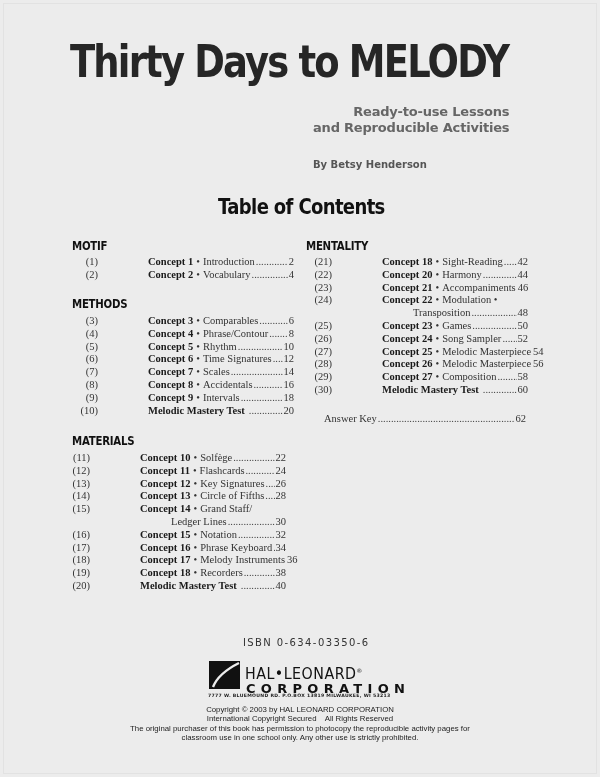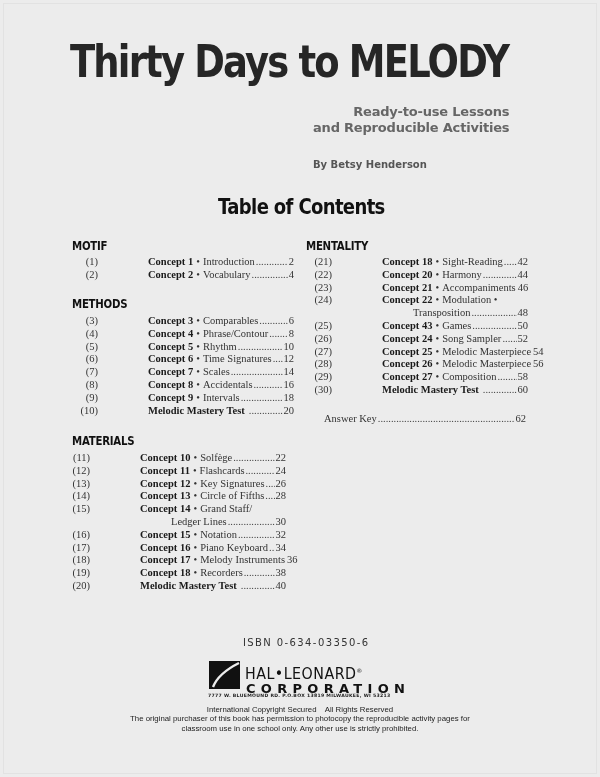--- a/index.html
+++ b/index.html
@@ -263,21 +263,21 @@
       <span class="concept">Concept 15</span>
       <span class="bullet">•</span>
       <span>Notation</span>
       <span class="dots"></span>
       <span class="page">32</span>
     </div>
     <div class="entry">
       <span class="num">(17)</span>
       <span class="concept">Concept 16</span>
       <span class="bullet">•</span>
-      <span>Piano Keyboard</span>
+      <span>Phrase Keyboard</span>
       <span class="dots"></span>
       <span class="page">34</span>
     </div>
     <div class="entry">
       <span class="num">(18)</span>
       <span class="concept">Concept 17</span>
       <span class="bullet">•</span>
       <span>Melody Instruments</span>
       <span class="dots"></span>
       <span class="page">36</span>
@@ -328,21 +328,21 @@
       <span class="bullet">•</span>
       <span>Modulation •</span>
     </div>
     <div class="entry cont">
       <span>Transposition</span>
       <span class="dots"></span>
       <span class="page">48</span>
     </div>
     <div class="entry">
       <span class="num">(25)</span>
-      <span class="concept">Concept 43</span>
+      <span class="concept">Concept 23</span>
       <span class="bullet">•</span>
       <span>Games</span>
       <span class="dots"></span>
       <span class="page">50</span>
     </div>
     <div class="entry">
       <span class="num">(26)</span>
       <span class="concept">Concept 24</span>
       <span class="bullet">•</span>
       <span>Song Sampler</span>
@@ -400,16 +400,17 @@
     </svg>
   </div>
   <div class="logo-name">
     <span>HAL•LEONARD</span><sup style="font-size:6px;">®</sup>
   </div>
   <div class="logo-corp">CORPORATION</div>
   <div class="logo-addr">7777 W. BLUEMOUND RD. P.O.BOX 13819 MILWAUKEE, WI 53213</div>
 </div>
 
 <div class="copyright">
+  <div>Copyright © 2003 by HAL LEONARD CORPORATION</div>
   <div style="white-space:pre;">International Copyright Secured    All Rights Reserved</div>
   <div>The original purchaser of this book has permission to photocopy the reproducible activity pages for</div>
   <div>classroom use in one school only. Any other use is strictly prohibited.</div>
 </div>
 
 </body></html>

